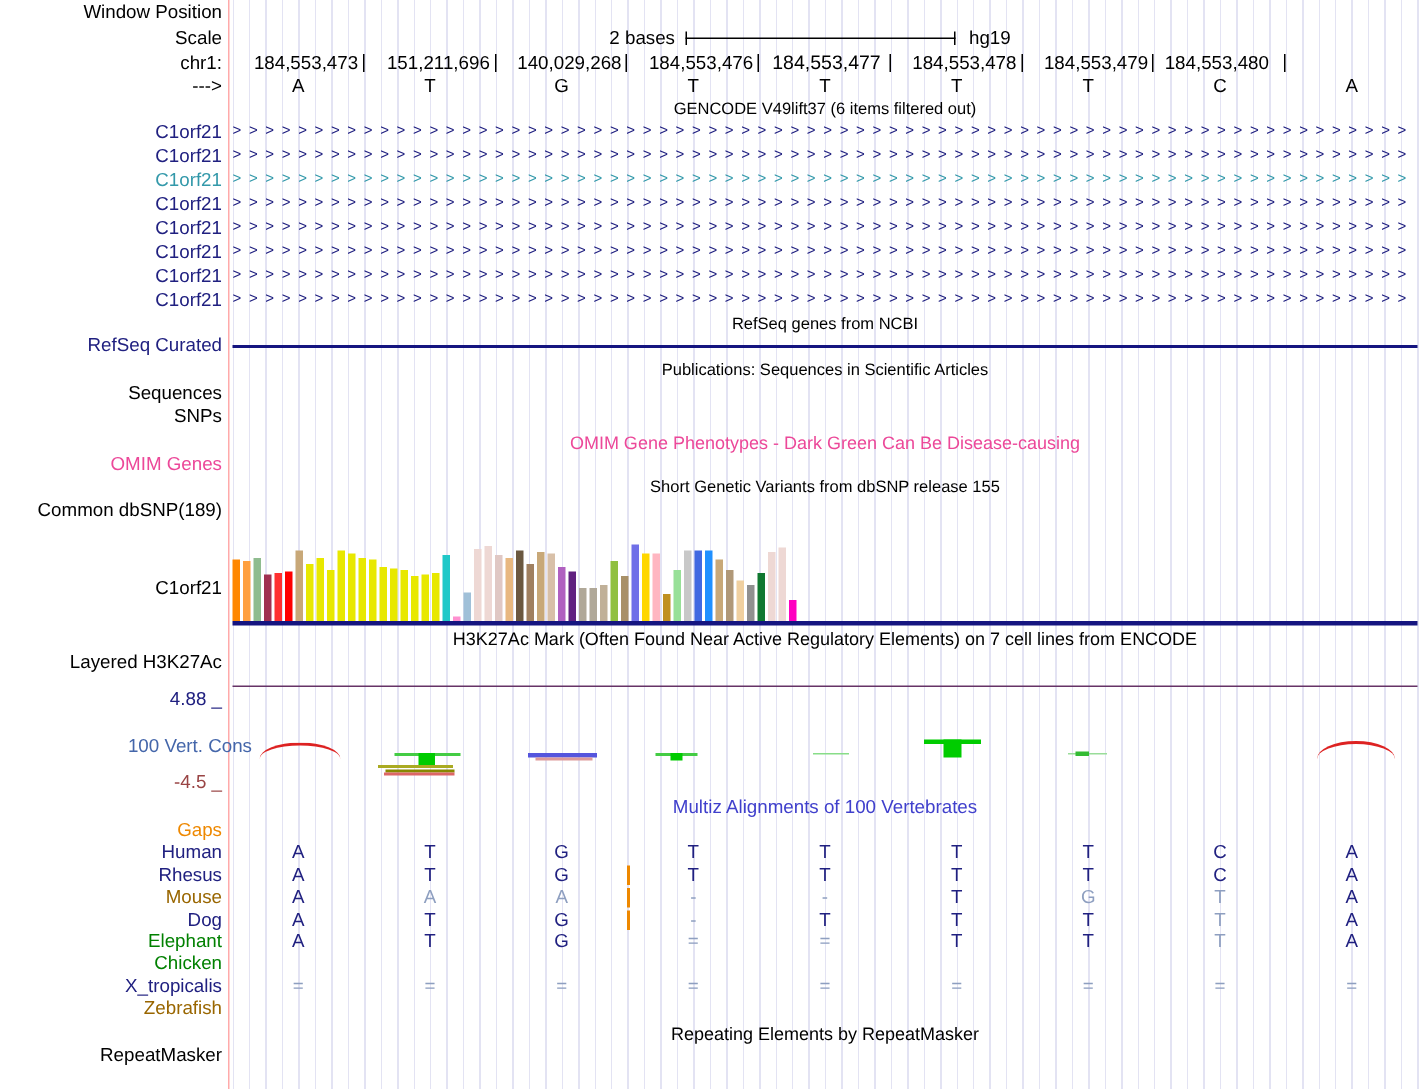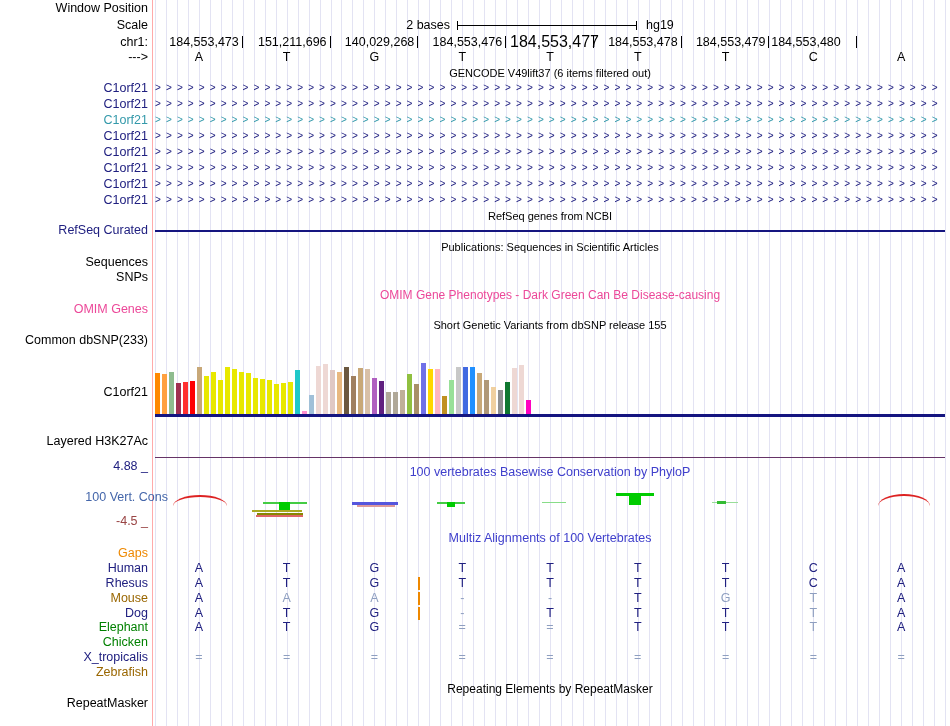--- a/index.html
+++ b/index.html
@@ -44,53 +44,53 @@
   <div class="line" style="left:155px;top:230px;width:790px;height:2px;background:#151580"></div>
 
   <div class="hd hd-sm" style="top:240px">Publications: Sequences in Scientific Articles</div>
   <div class="rl" style="top:255px">Sequences</div>
   <div class="rl" style="top:270px">SNPs</div>
 
   <div class="hd green" style="top:288px">OMIM Gene Phenotypes - Dark Green Can Be Disease-causing</div>
   <div class="rl green" style="top:302px">OMIM Genes</div>
 
   <div class="hd hd-sm" style="top:318px">Short Genetic Variants from dbSNP release 155</div>
-  <div class="rl" style="top:333px">Common dbSNP(233)</div>
+  <div class="rl" style="top:333px">Common dbSNP(189)</div>
 
   <div class="rl" style="top:385px">C1orf21</div>
   <div class="line" style="left:155px;top:414px;width:790px;height:3px;background:#151580"></div>
 
+  <div class="hd" style="top:419px">H3K27Ac Mark (Often Found Near Active Regulatory Elements) on 7 cell lines from ENCODE</div>
   <div class="rl" style="top:434px">Layered H3K27Ac</div>
   <div class="line" style="left:155px;top:457px;width:790px;height:1px;background:#663366"></div>
 
   <div class="rl navy" style="top:459px">4.88 _</div>
-  <div class="hd blue" style="top:465px;font-size:12.5px">100 vertebrates Basewise Conservation by PhyloP</div>
   <div class="rl mblue" style="top:490px">100 Vert. Cons</div>
   <div class="rl maroon" style="top:514px">-4.5 _</div>
 
   <div class="hd blue" style="top:531px;font-size:12.5px">Multiz Alignments of 100 Vertebrates</div>
 
   <div class="hd" style="top:682px">Repeating Elements by RepeatMasker</div>
   <div class="rl" style="top:696px">RepeatMasker</div>
 
 <div style="position: absolute; left: 156.778px; top: 35px; width: 82px; text-align: right; font-size: 12.5px; line-height: 14px;">184,553,473</div>
     <div style="position: absolute; left: 241.778px; top: 36px; width: 1px; height: 12px; background: rgb(0, 0, 0);"></div>
     <div style="position: absolute; left: 244.556px; top: 35px; width: 82px; text-align: right; font-size: 12.5px; line-height: 14px;">151,211,696</div>
     <div style="position: absolute; left: 329.556px; top: 36px; width: 1px; height: 12px; background: rgb(0, 0, 0);"></div>
     <div style="position: absolute; left: 332.333px; top: 35px; width: 82px; text-align: right; font-size: 12.5px; line-height: 14px;">140,029,268</div>
     <div style="position: absolute; left: 417.333px; top: 36px; width: 1px; height: 12px; background: rgb(0, 0, 0);"></div>
     <div style="position: absolute; left: 420.111px; top: 35px; width: 82px; text-align: right; font-size: 12.5px; line-height: 14px;">184,553,476</div>
     <div style="position: absolute; left: 505.111px; top: 36px; width: 1px; height: 12px; background: rgb(0, 0, 0);"></div>
-    <div style="position: absolute; left: 510px; top: 35px; width: 82px; text-align: center; font-size: 16px; line-height: 14px;">184,553,477</div>
+    <div style="position: absolute; left: 510px; top: 35px; width: 82px; text-align: center; font-size: 13px; line-height: 14px;">184,553,477</div>
     <div style="position: absolute; left: 592.889px; top: 36px; width: 1px; height: 12px; background: rgb(0, 0, 0);"></div>
     <div style="position: absolute; left: 595.667px; top: 35px; width: 82px; text-align: right; font-size: 12.5px; line-height: 14px;">184,553,478</div>
     <div style="position: absolute; left: 680.667px; top: 36px; width: 1px; height: 12px; background: rgb(0, 0, 0);"></div>
     <div style="position: absolute; left: 683.444px; top: 35px; width: 82px; text-align: right; font-size: 12.5px; line-height: 14px;">184,553,479</div>
     <div style="position: absolute; left: 768.444px; top: 36px; width: 1px; height: 12px; background: rgb(0, 0, 0);"></div>
-    <div style="position: absolute; left: 771.222px; top: 35px; width: 80px; text-align: left; font-size: 12.5px; line-height: 14px;">184,553,480</div>
+    <div style="position: absolute; left: 771.222px; top: 35px; width: 80px; text-align: center; font-size: 12.5px; line-height: 14px;">184,553,480</div>
     <div style="position: absolute; left: 856.222px; top: 36px; width: 1px; height: 12px; background: rgb(0, 0, 0);"></div>
     <div style="position: absolute; left: 188.889px; top: 50px; width: 20px; text-align: center; font-size: 12.5px; line-height: 14px;">A</div>
     <div style="position: absolute; left: 276.667px; top: 50px; width: 20px; text-align: center; font-size: 12.5px; line-height: 14px;">T</div>
     <div style="position: absolute; left: 364.444px; top: 50px; width: 20px; text-align: center; font-size: 12.5px; line-height: 14px;">G</div>
     <div style="position: absolute; left: 452.222px; top: 50px; width: 20px; text-align: center; font-size: 12.5px; line-height: 14px;">T</div>
     <div style="position: absolute; left: 540px; top: 50px; width: 20px; text-align: center; font-size: 12.5px; line-height: 14px;">T</div>
     <div style="position: absolute; left: 627.778px; top: 50px; width: 20px; text-align: center; font-size: 12.5px; line-height: 14px;">T</div>
     <div style="position: absolute; left: 715.556px; top: 50px; width: 20px; text-align: center; font-size: 12.5px; line-height: 14px;">T</div>
     <div style="position: absolute; left: 803.333px; top: 50px; width: 20px; text-align: center; font-size: 12.5px; line-height: 14px;">C</div>
     <div style="position: absolute; left: 891.111px; top: 50px; width: 20px; text-align: center; font-size: 12.5px; line-height: 14px;">A</div>

